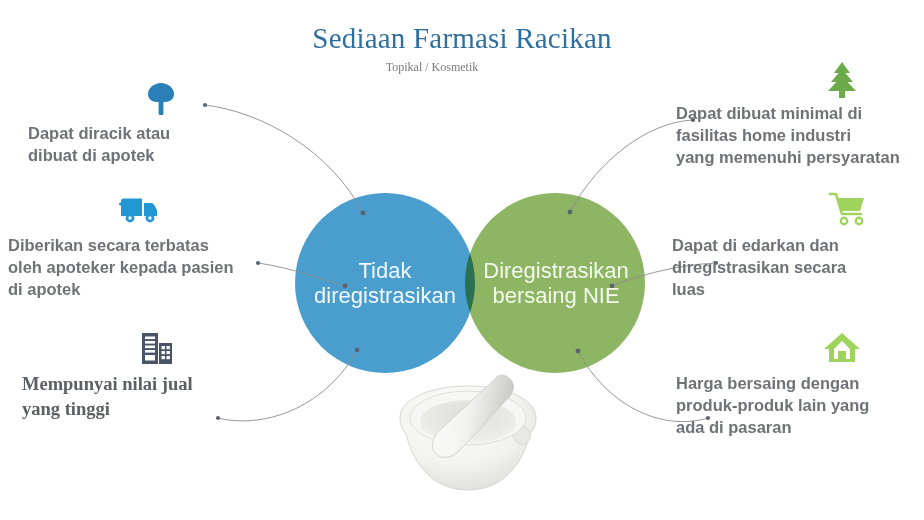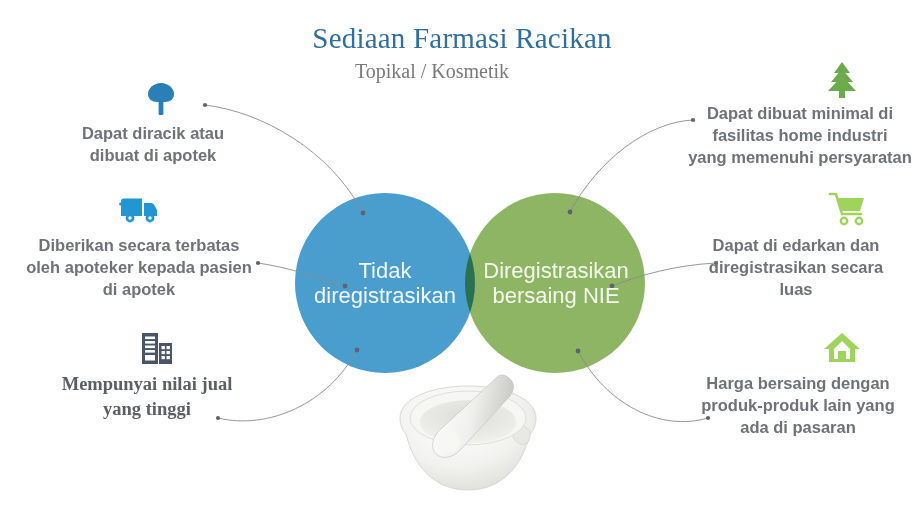--- a/index.html
+++ b/index.html
@@ -28,21 +28,21 @@
     color: #2f6f9e;
     letter-spacing: 0.2px;
   }
   #subtitle {
     position: absolute;
     left: 0;
     top: 60px;
     width: 864px;
     text-align: center;
     font-family: "Liberation Serif", serif;
-    font-size: 20px;
+    font-size: 12px;
     color: #7a7a7a;
   }
 
   
   #venn {
     position: absolute;
     left: 295px;
     top: 193px;
     width: 340px;
     height: 185px;
@@ -125,21 +125,21 @@
     line-height: 22px;
     color: #6f7276;
   }
   .callout.serif .ctext {
     font-family: "Liberation Serif", serif;
     font-weight: bold;
     font-size: 18.5px;
     line-height: 25px;
     color: #5c5f63;
   }
-  .t-center { text-align: center; }
+  .t-center { text-align: left; }
 
   
   #c-left-1 { left: 28px;  top: 80px;  width: 250px; }
   #c-left-1 .icon-wrap { text-align: center; }
   #c-left-2 { left: 8px;   top: 192px; width: 262px; }
   #c-left-2 .icon-wrap { text-align: center; }
   #c-left-3 { left: 22px;  top: 330px; width: 250px; }
   #c-left-3 .icon-wrap { text-align: center; }
 
   

